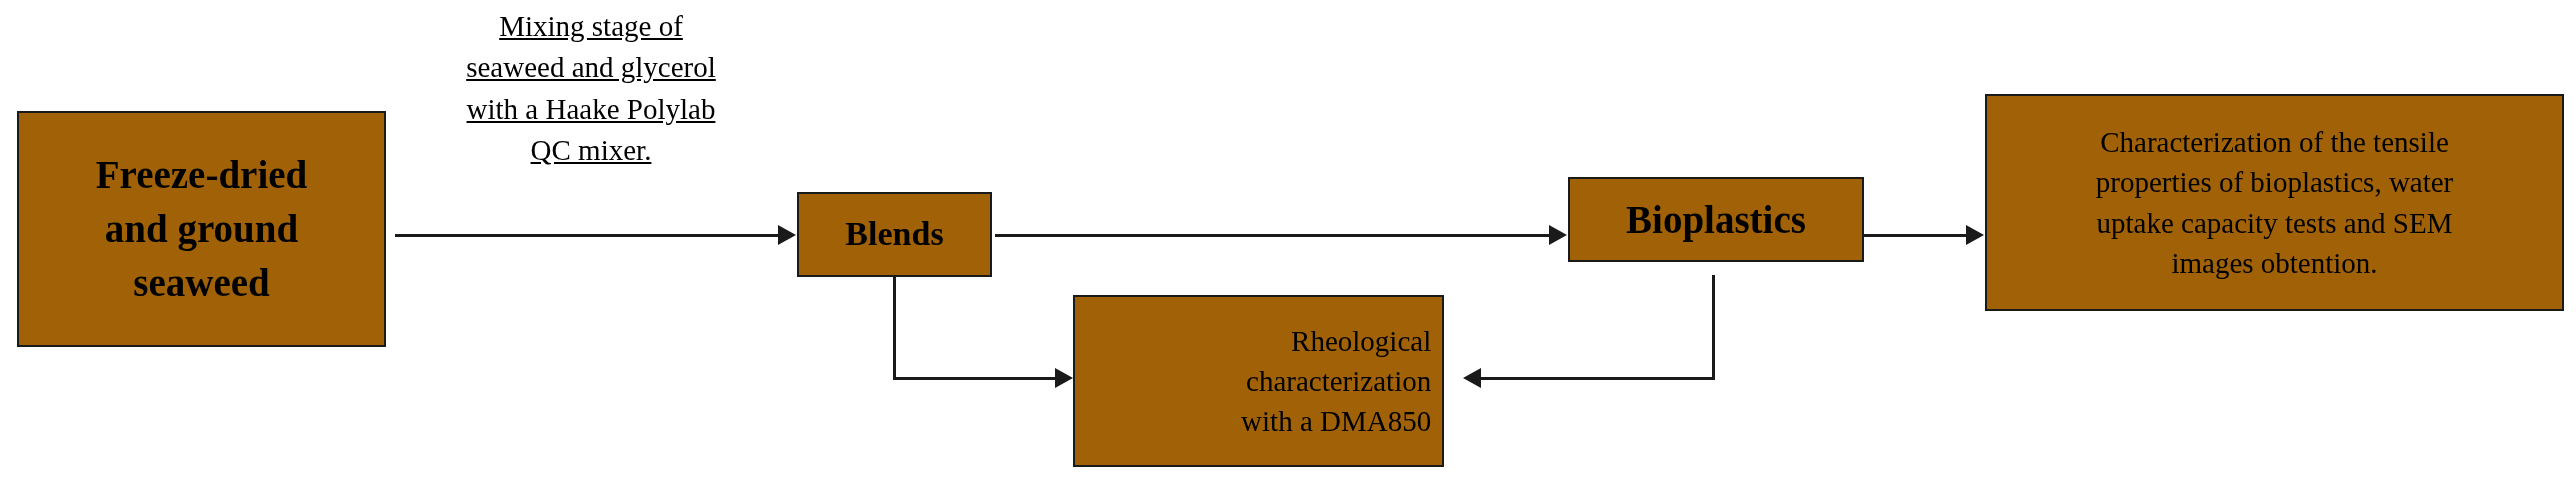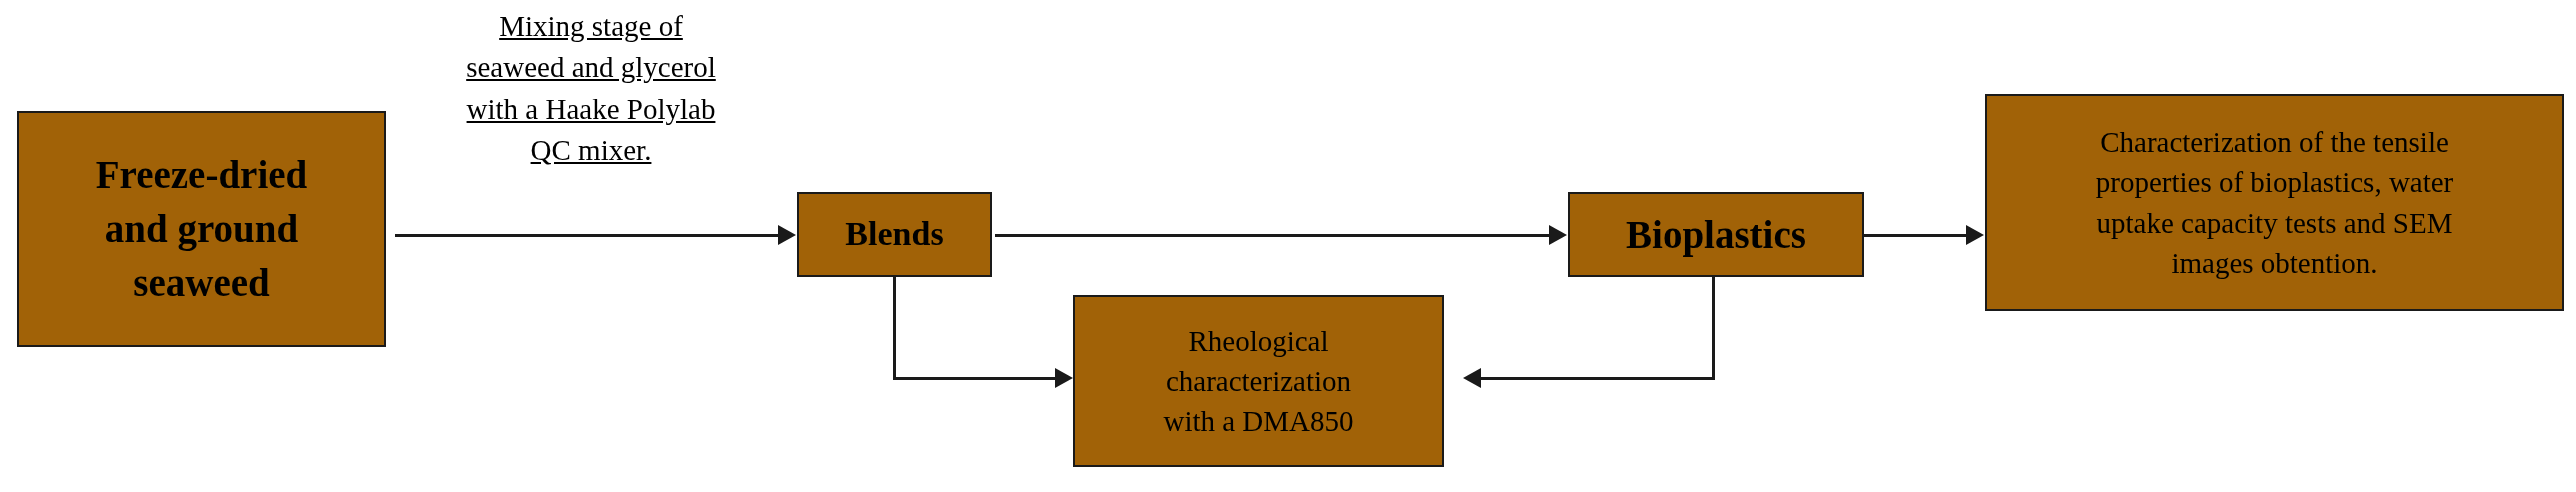--- a/index.html
+++ b/index.html
@@ -34,22 +34,22 @@
     width: 100%;
     padding: 0 10.8px;
     white-space: pre-line;
   }
   .node.emphasis .node-text {
     font-weight: bold;
   }
 
   #node-seaweed      { left: 17px;   top: 111px; width: 369px; height: 236px; font-size: 39px; }
   #node-blends       { left: 797px; top: 192px; width: 195px; height: 85px; font-size: 34px; }
-  #node-bioplastics  { left: 1568px; top: 192px; width: 296px; height: 85px; font-size: 39px; }
-  #node-rheological  { left: 1073px; top: 295px; width: 371px; height: 172px; font-size: 29px; }
+  #node-bioplastics  { left: 1568px; top: 177px; width: 296px; height: 85px; font-size: 39px; }
+  #node-rheological  { left: 1073px; top: 295px; width: 371px; height: 172px; font-size: 29px; text-align: right; }
   #node-characterization { left: 1985px; top: 94px; width: 579px; height: 217px; font-size: 29px; }
 
   
   .edge-label {
     position: absolute;
     text-align: center;
     line-height: 1.42;
     font-size: 29px;
     white-space: pre-line;
     text-decoration: underline;

